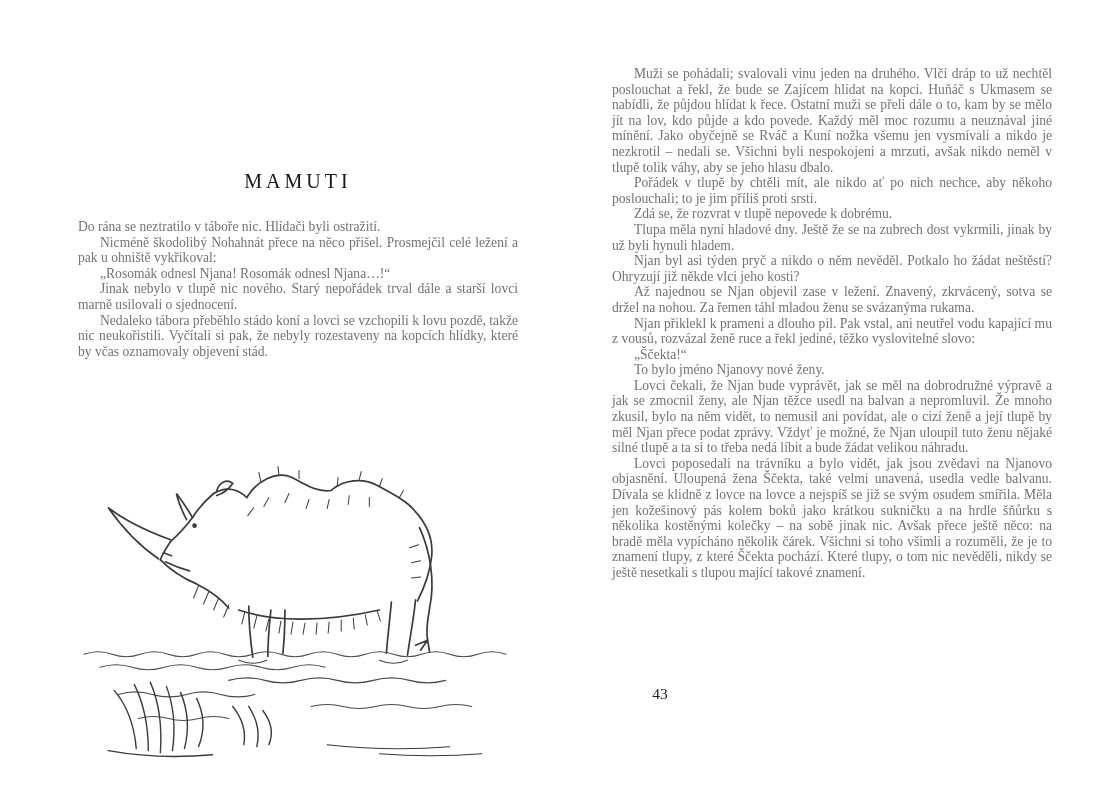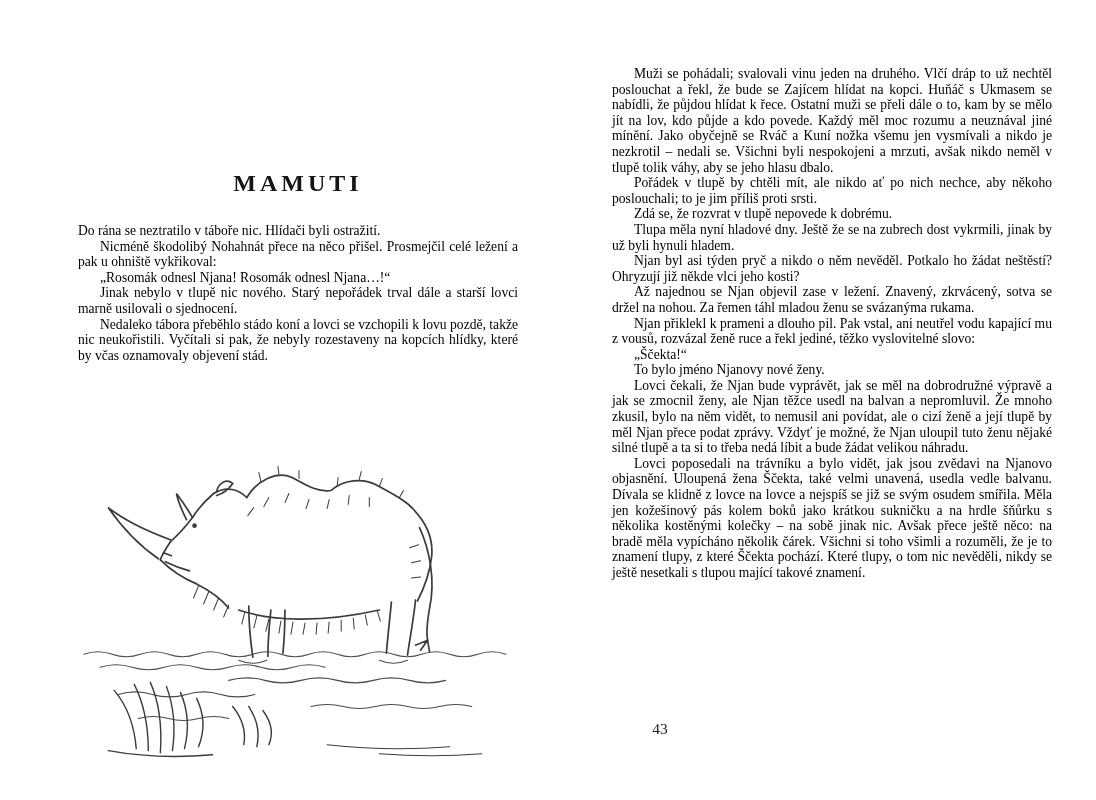--- a/index.html
+++ b/index.html
@@ -16,47 +16,47 @@
     font-family: "Liberation Serif", "DejaVu Serif", serif;
     overflow: hidden;
   }
   .page-column { position: absolute; }
   #left-column  { left: 78px;  top: 170px; width: 440px; }
   #right-column { left: 612px; top: 66px;  width: 440px; }
 
   .chapter-title {
     margin: 0 0 26px 0;
     text-align: center;
-    font-size: 24px;
-    font-weight: bold;
+    font-size: 20px;
+    font-weight: normal;
     letter-spacing: 4px;
     color: #151515;
   }
   .text-block p {
     margin: 0;
     font-size: 13.6px;
     line-height: 15.6px;
     text-align: justify;
-    color: #000000;
+    color: #737373;
   }
   .text-block p.indent { text-indent: 22px; }
 
   #illustration-box {
     position: absolute;
     left: 78px;
     top: 446px;
     width: 442px;
     height: 316px;
   }
   #illustration-box svg { width: 100%; height: 100%; }
 
   #page-number {
     position: absolute;
     left: 630px;
-    top: 720px;
+    top: 685px;
     width: 60px;
     text-align: center;
     font-size: 15.5px;
     color: #1c1c1c;
   }
 </style>
 </head>
 <body>
 
 <div id="spread">

